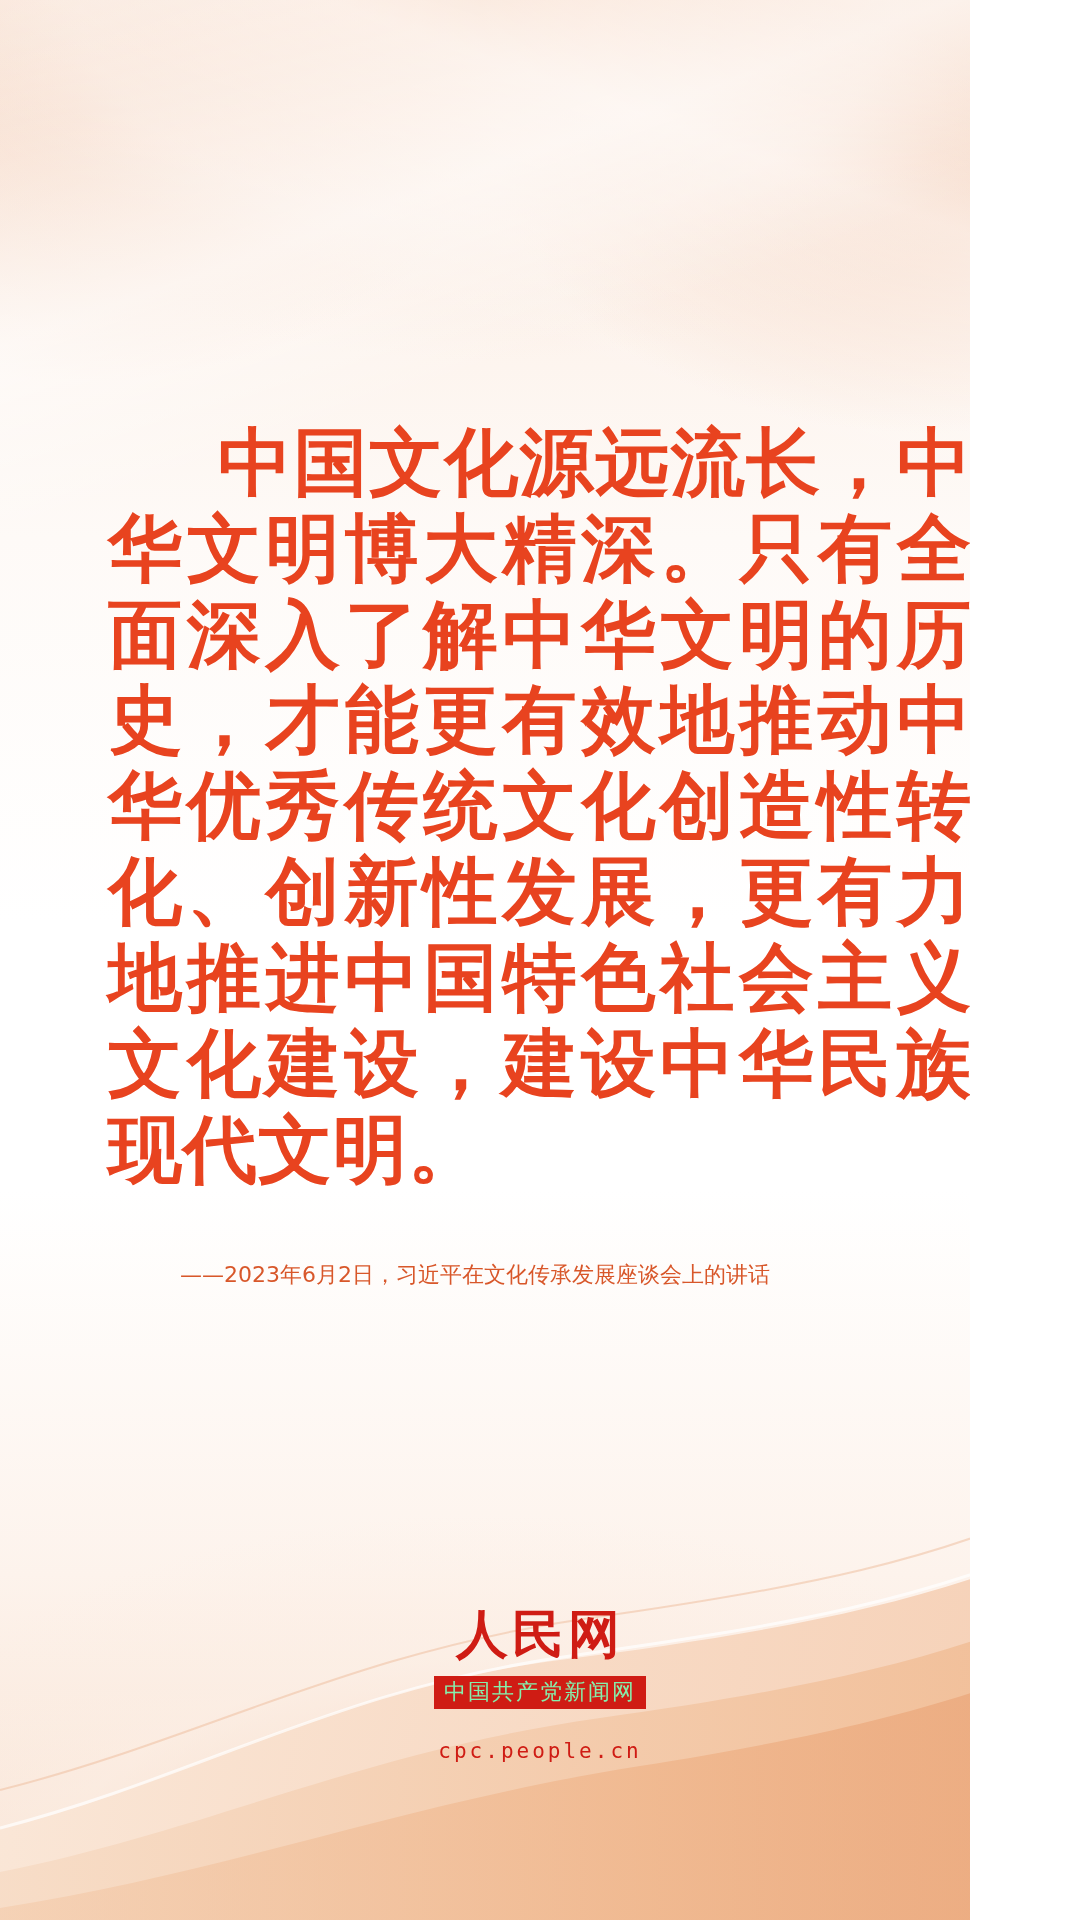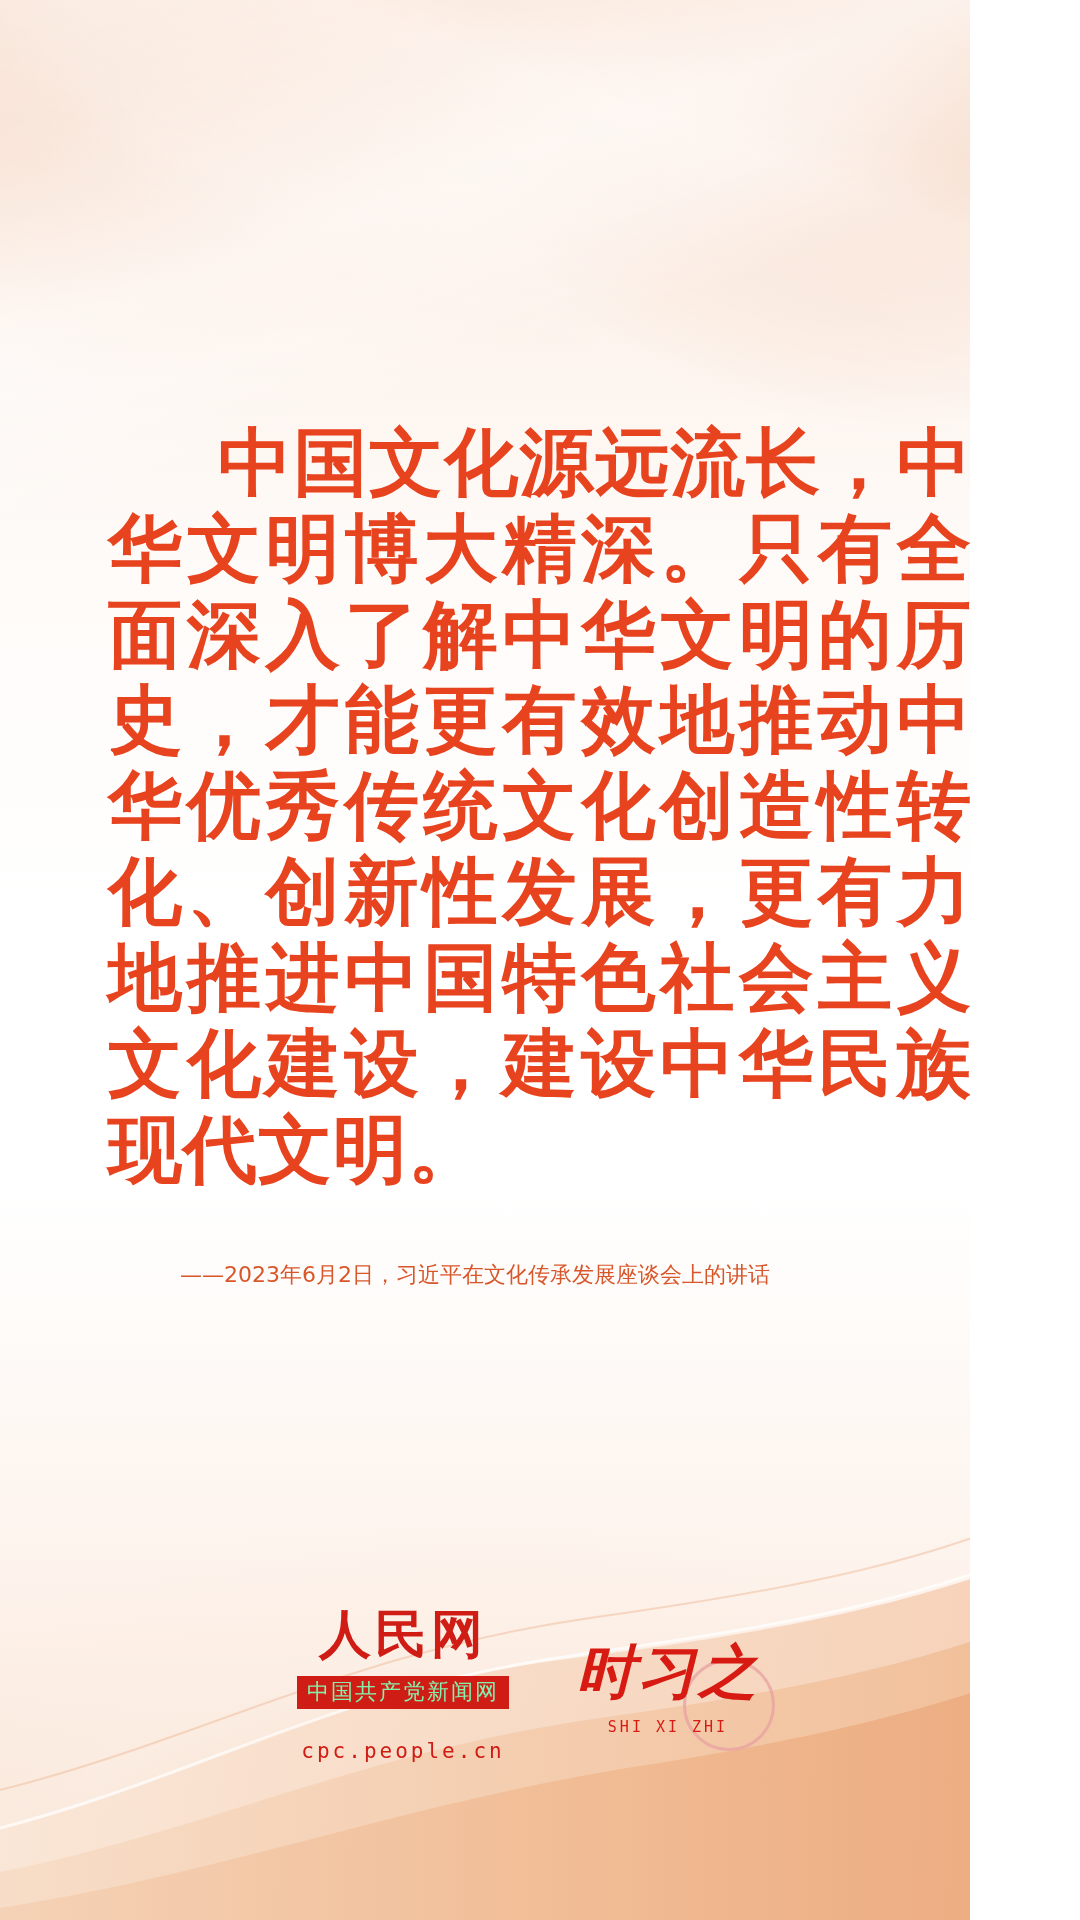--- a/index.html
+++ b/index.html
@@ -199,21 +199,16 @@
     <div class="attribution">——2023年6月2日，习近平在文化传承发展座谈会上的讲话</div>
 
     <div class="logo-row">
 
       <div class="people-logo">
         <div class="cn-mark">人民网</div>
         <div class="cpc-band">中国共产党新闻网</div>
         <div class="domain">cpc.people.cn</div>
       </div>
 
-      <div class="shixizhi">
-        <div class="ring"></div>
-        <div class="zh">时习之</div>
-        <div class="py">SHI XI ZHI</div>
-      </div>
 
     </div>
   </div>
 </div>
 
 </body></html>

